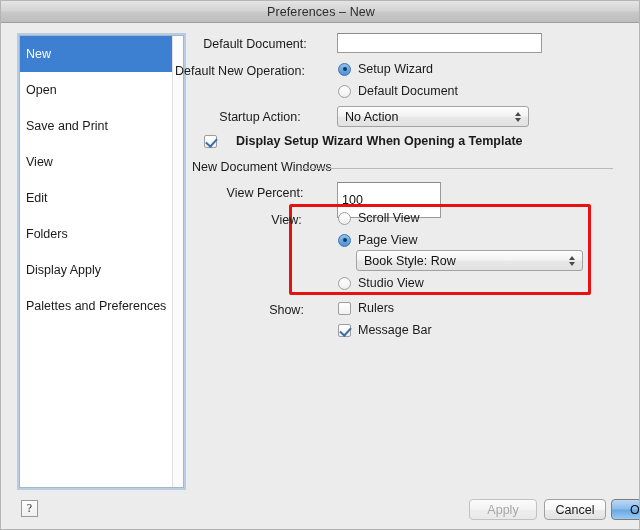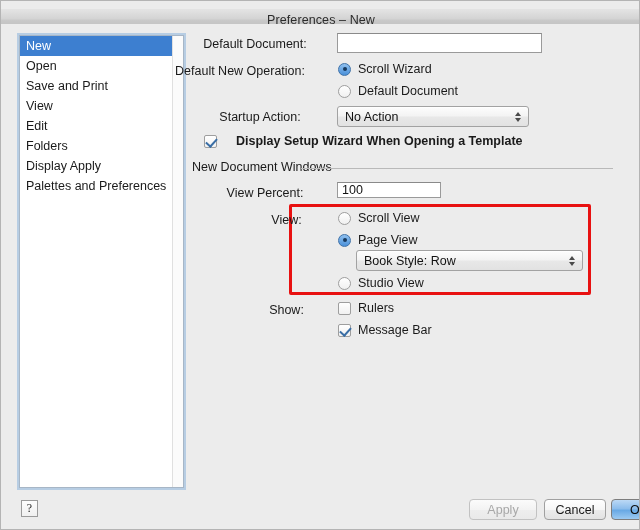--- a/index.html
+++ b/index.html
@@ -18,21 +18,21 @@
     overflow: hidden;
     border: 1px solid #b4b4b4;
   }
 
   
   #titlebar {
     position: absolute; left: 0; top: 0;
     width: 640px; height: 22px;
     background: linear-gradient(to bottom, #e4e4e4 0%, #d3d3d3 48%, #c9c9c9 52%, #bdbdbd 100%);
     border-bottom: 1px solid #9c9c9c;
-    display: flex; align-items: center; justify-content: center; margin-top: 8px;
+    display: flex; align-items: center; justify-content: center;
   }
   #titlebar .title {
     font-size: 12.5px; color: #2c2c2c;
     letter-spacing: .1px;
   }
 
   #content {
     position: absolute; left: 0; top: 23px;
     width: 640px; height: 507px;
     background: #ececec;
@@ -41,21 +41,21 @@
   
   #sidebar {
     position: absolute; left: 18px; top: 11px;
     width: 165px; height: 453px;
     background: #ffffff;
     border: 1px solid #a7b6c6;
     box-shadow: 0 0 0 2px rgba(140,180,220,.55);
     overflow: hidden;
   }
   .side-row {
-    height: 20px;
+    height: 36px;
     display: flex; align-items: center;
     padding-left: 6px;
     font-size: 12.5px;
     color: #1a1a1a;
     white-space: nowrap;
   }
   .side-row.selected {
     background: #3d7fd0;
     color: #ffffff;
   }
@@ -250,21 +250,21 @@
       </div>
       <div id="side-scroll"></div>
     </div>
 
     <div class="row-label" style="left:180px; top:13px; width:148px;">Default Document:</div>
     <div class="textfield" style="left:336px; top:9px; width:205px; height:20px;"></div>
 
     <div class="row-label" style="left:150px; top:40px; width:178px;">Default New Operation:</div>
     <div class="ctrl" style="left:337px; top:38px;">
       <span class="radio on"></span>
-      <span>Scroll Wizard</span>
+      <span>Setup Wizard</span>
     </div>
     <div class="ctrl" style="left:337px; top:60px;">
       <span class="radio"></span>
       <span>Default Document</span>
     </div>
 
     <div class="row-label" style="left:190px; top:86px; width:138px;">Startup Action:</div>
     <div class="popup" style="left:336px; top:82px; width:192px;">
       <span>No Action</span>
       <span class="arrows">
@@ -275,21 +275,21 @@
 
     <div class="ctrl" style="left:203px; top:110px;">
       <span class="checkbox on"></span>
       <span style="font-weight:bold;padding-left:12px;">Display Setup Wizard When Opening a Template</span>
     </div>
 
     <div class="static-text" style="position:absolute; left:191px; top:136px;">New Document Windows</div>
     <div class="group-line" style="left:300px; top:144px; width:312px;"></div>
 
     <div class="row-label" style="left:200px; top:162px; width:128px;">View Percent:</div>
-    <div class="textfield" style="left:336px; top:158px; width:104px; height:16px;">100</div>
+    <div class="textfield" style="left:336px; top:158px; width:104px; height:36px;">100</div>
 
     <div id="red-box" style="left:288px; top:180px; width:302px; height:91px;"></div>
 
     <div class="row-label" style="left:243px; top:189px; width:85px;">View:</div>
     <div class="ctrl" style="left:337px; top:187px;">
       <span class="radio"></span>
       <span>Scroll View</span>
     </div>
     <div class="ctrl" style="left:337px; top:209px;">
       <span class="radio on"></span>

